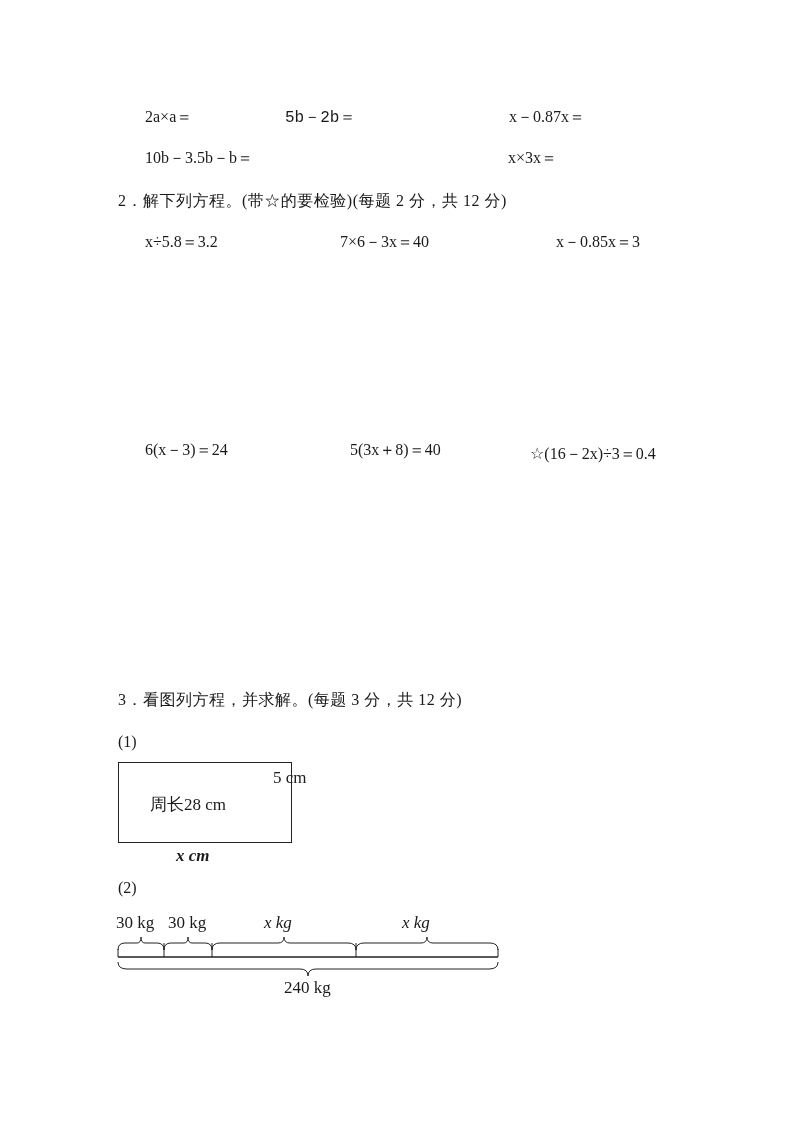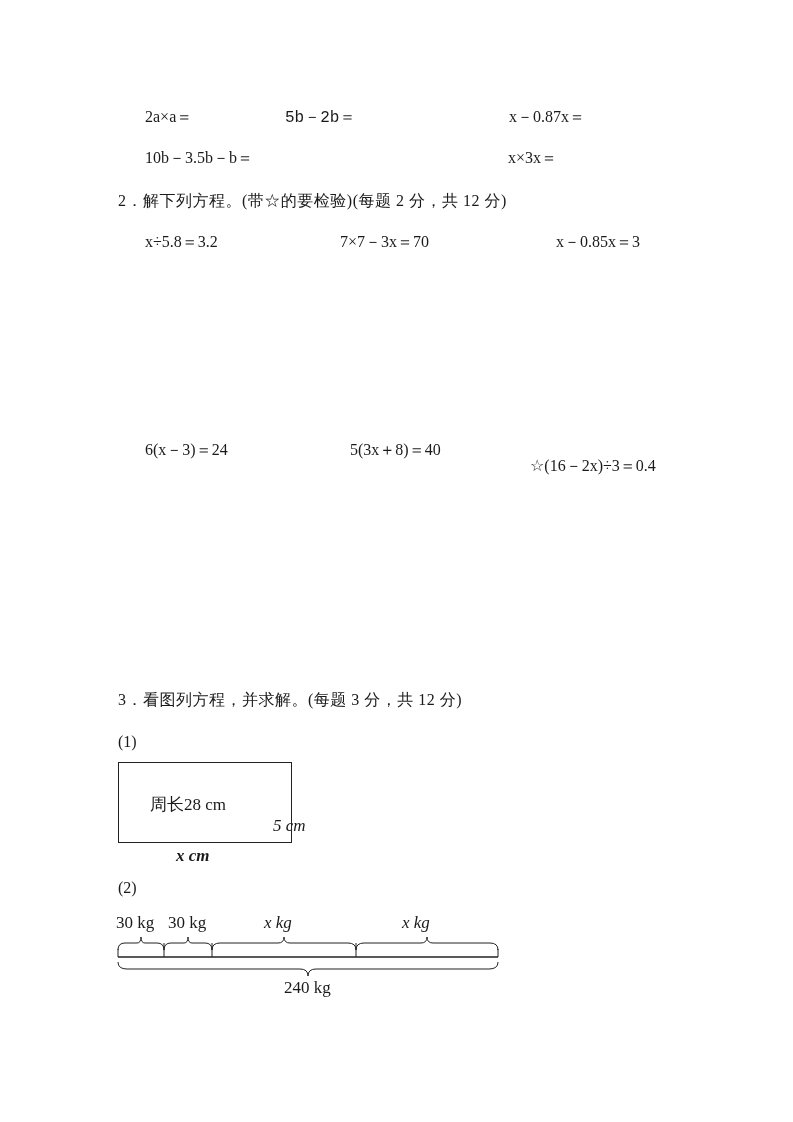--- a/index.html
+++ b/index.html
@@ -25,35 +25,35 @@
   <div class="abs expr" style="left:145px; top:107px;">2a×a＝</div>
   <div class="abs expr" style="left:285px; top:107px;font-family:Liberation Mono, monospace;">5b－2b＝</div>
   <div class="abs expr" style="left:489px; top:107px; font-style:normal;margin-left:20px;">x－0.87x＝</div>
   <div class="abs expr" style="left:145px; top:148px;">10b－3.5b－b＝</div>
   <div class="abs expr" style="left:508px; top:148px;">x×3x＝</div>
 </div>
 
 <div>
   <div class="abs heading" style="left:118px; top:191px;">2．解下列方程。(带☆的要检验)(每题 2 分，共 12 分)</div>
   <div class="abs expr" style="left:145px; top:232px;">x÷5.8＝3.2</div>
-  <div class="abs expr" style="left:340px; top:232px;">7×7－3x＝70</div>
+  <div class="abs expr" style="left:340px; top:232px;">7×6－3x＝40</div>
   <div class="abs expr" style="left:556px; top:232px;">x－0.85x＝3</div>
   <div class="abs expr" style="left:145px; top:440px;">6(x－3)＝24</div>
   <div class="abs expr" style="left:350px; top:440px;">5(3x＋8)＝40</div>
-  <div class="abs expr" style="left:530px; top:456px;text-align:center;">☆(16－2x)÷3＝0.4</div>
+  <div class="abs expr" style="left:530px; top:444px;text-align:center;">☆(16－2x)÷3＝0.4</div>
 </div>
 
 <div>
   <div class="abs heading" style="left:118px; top:690px;">3．看图列方程，并求解。(每题 3 分，共 12 分)</div>
 
   <div class="abs label" style="left:118px; top:733px;">(1)</div>
   <div class="box">
     <div class="abs box-text" style="left:31px; top:30px;">周长28 cm</div>
   </div>
-  <div class="abs box-text" style="left:273px; top:816px;font-style:italic;">5 cm</div>
+  <div class="abs box-text" style="left:273px; top:768px;">5 cm</div>
   <div class="abs box-text" style="left:176px; top:846px; font-style:italic;font-weight:bold;">x cm</div>
 
   <div class="abs label" style="left:118px; top:879px;">(2)</div>
 
   <div class="abs box-text" style="left:116px; top:913px;">30 kg</div>
   <div class="abs box-text" style="left:168px; top:913px;">30 kg</div>
   <div class="abs box-text" style="left:264px; top:913px; font-style:italic;">x kg</div>
   <div class="abs box-text" style="left:402px; top:913px; font-style:italic;">x kg</div>
 
   <svg class="abs" style="left:0; top:0;" width="793" height="1122">

